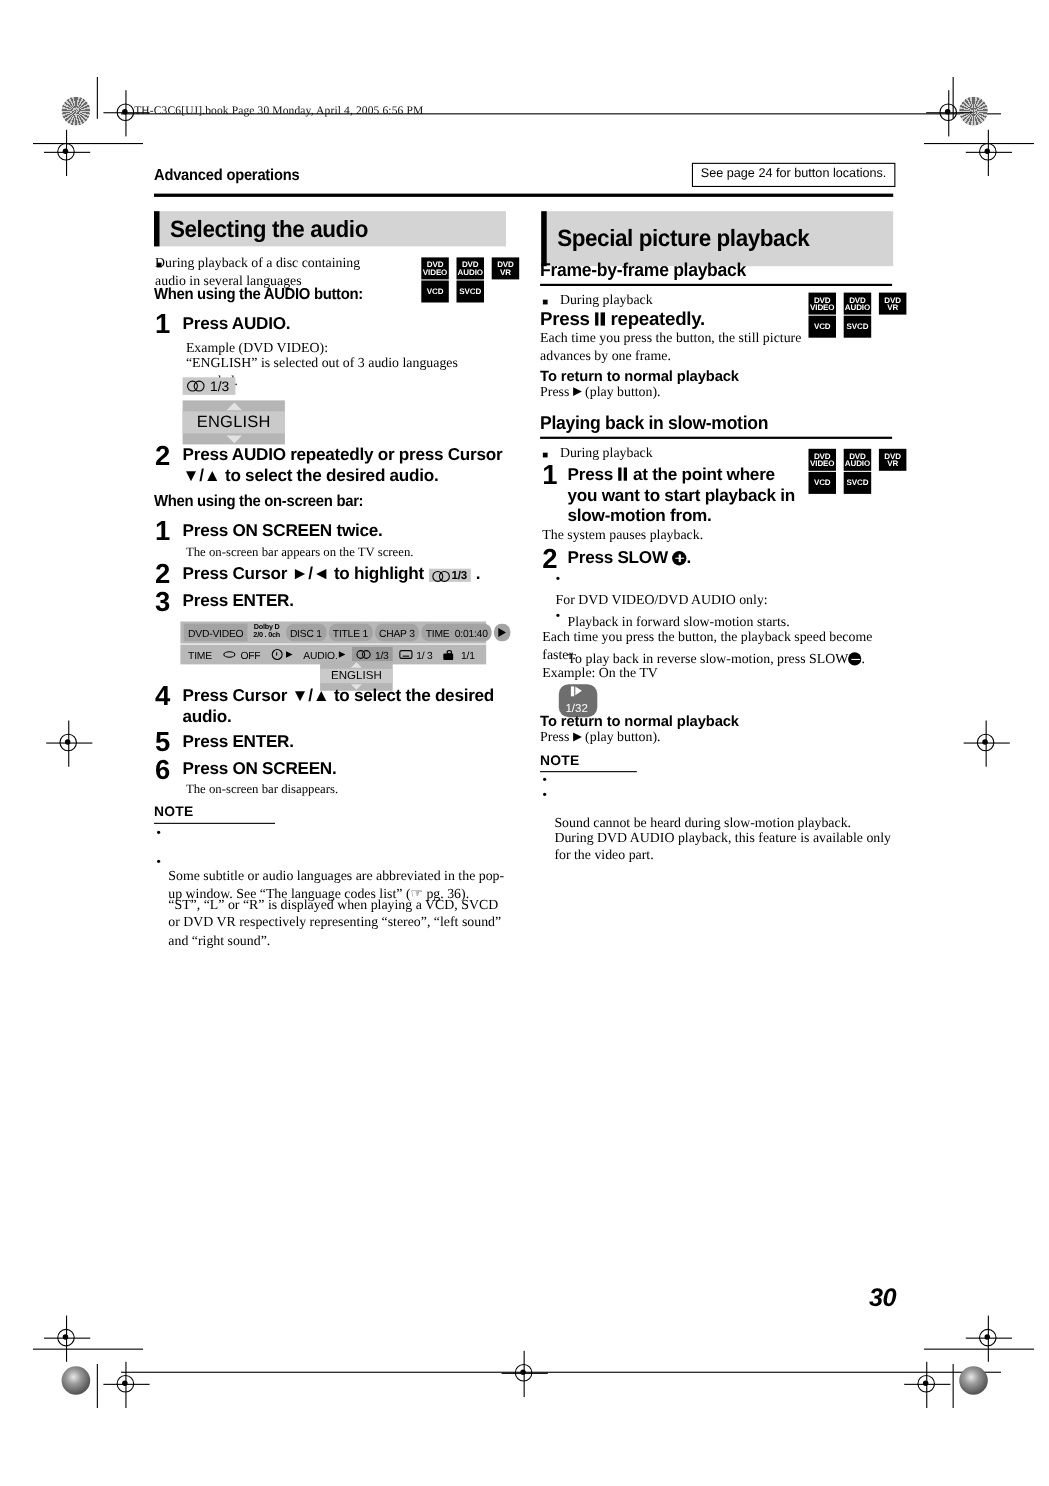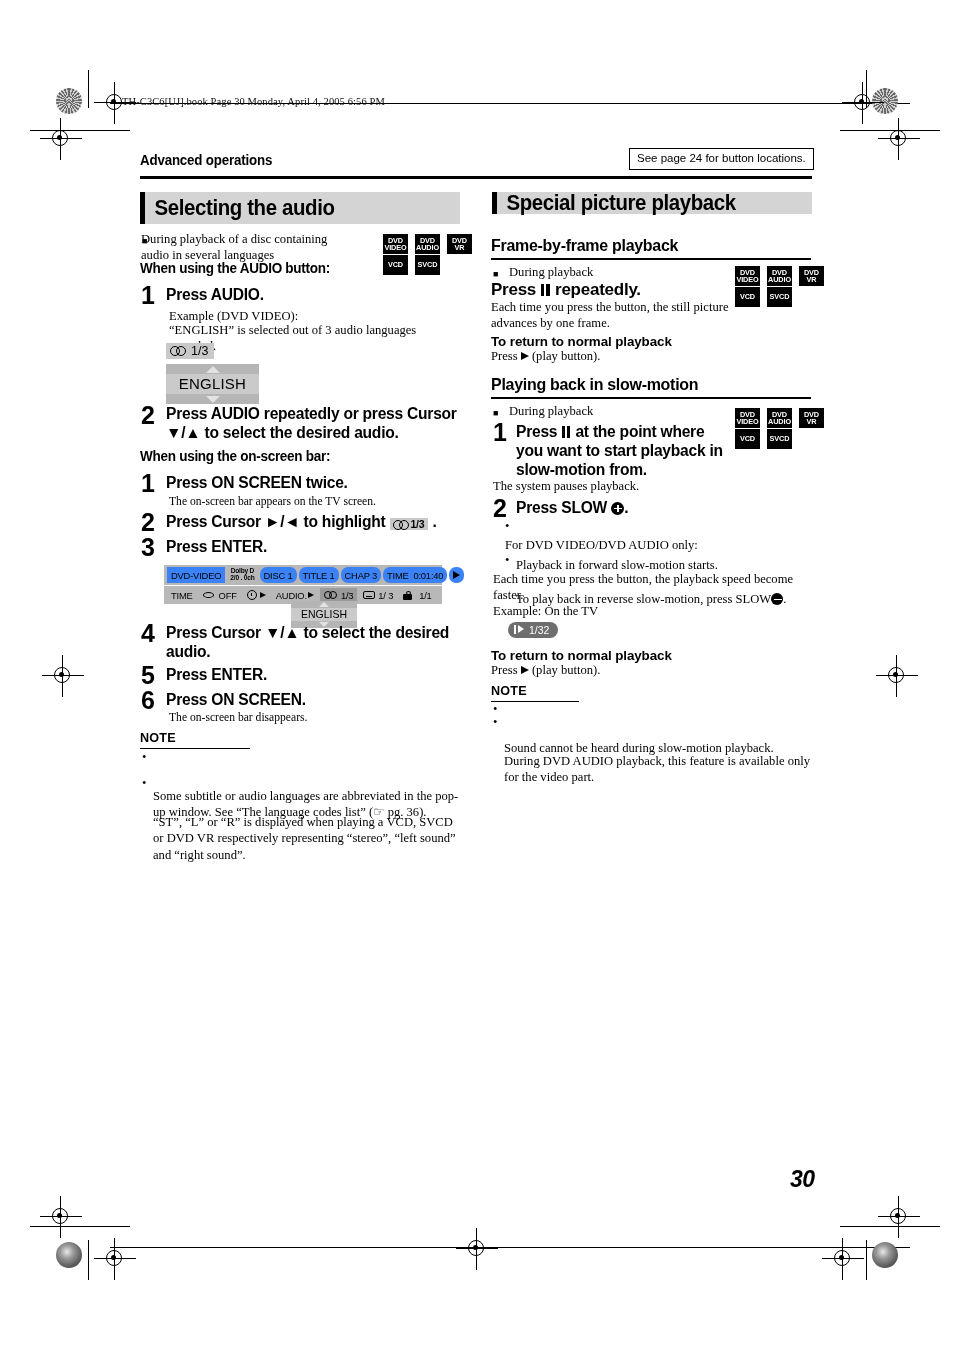--- a/index.html
+++ b/index.html
@@ -298,21 +298,21 @@
     display: flex;
     align-items: stretch;
     background: #b8b8b8;
     gap: 2px;
     padding: 2px 3px;
     box-sizing: border-box;
   }
   .osd-row.r1 { height: 20px; }
   .osd-row.r2 { height: 18px; margin-top: 1px; }
   .cell {
-    background: #3b82f6;
+    background: #a3a3a3;
     font-family: "Liberation Sans", sans-serif;
     font-size: 9.4px;
     display: flex;
     align-items: center;
     justify-content: center;
     padding: 0 4px;
     white-space: nowrap;
     letter-spacing: -0.2px;
   }
   .cell.round { border-radius: 7px; }
@@ -784,21 +784,21 @@
   <div class="note-rule" style="left:140px; top:748px; width:110px;"></div>
   <div class="li" style="left:142px; top:749px; width:318px;">
     <span class="dot-b">•</span>
     <span class="txt">Some subtitle or audio languages are abbreviated in the pop-up window. See “The language codes list” (☞ pg. 36).</span>
   </div>
   <div class="li" style="left:142px; top:775px; width:320px;">
     <span class="dot-b">•</span>
     <span class="txt">“ST”, “L” or “R” is displayed when playing a VCD, SVCD or DVD VR respectively representing “stereo”, “left sound” and “right sound”.</span>
   </div>
 
-  <div class="banner" style="left:492px; top:192px; width:320px; height:22px;">
+  <div class="banner" style="left:492px; top:192px; width:320px; height:50px;">
     <div class="bar"></div>
     <div class="btext">Special picture playback</div>
   </div>
 
   <div class="subhead" style="left:491px; top:236px;">Frame-by-frame playback</div>
   <div class="rule-med" style="left:491px; top:258px; width:320px;"></div>
 
   <div class="bullet-sq" style="left:493px; top:269px;">■</div>
   <div class="serif" style="left:509px; top:265px;">During playback</div>
 
@@ -895,21 +895,21 @@
   <div class="li" style="left:505px; top:552px; width:310px;">
     <span class="dot-b">•</span>
     <span class="txt">
       <span>To play back in reverse slow-motion, press SLOW</span><span class="circ-minus" style="width:12px;height:12px;vertical-align:-2px;"></span><span>.</span>
     </span>
   </div>
 
   <div class="serif" style="left:493px; top:572px; width:315px;">Each time you press the button, the playback speed become faster.</div>
   <div class="serif" style="left:493px; top:604px;">Example: On the TV</div>
 
-  <div class="slow-chip" style="left:508px; top:622px;">
+  <div class="slow-chip" style="left:508px; top:622px;flex-direction:column;">
     <span class="slow-glyph"></span>
     <span>1/32</span>
   </div>
 
   <div class="sans-b" style="left:491px; top:647px;">To return to normal playback</div>
   <div class="serif" style="left:491px; top:663px; white-space:nowrap;">
     <span>Press</span>
     <span class="tri-play"></span>
     <span>(play button).</span>
   </div>

